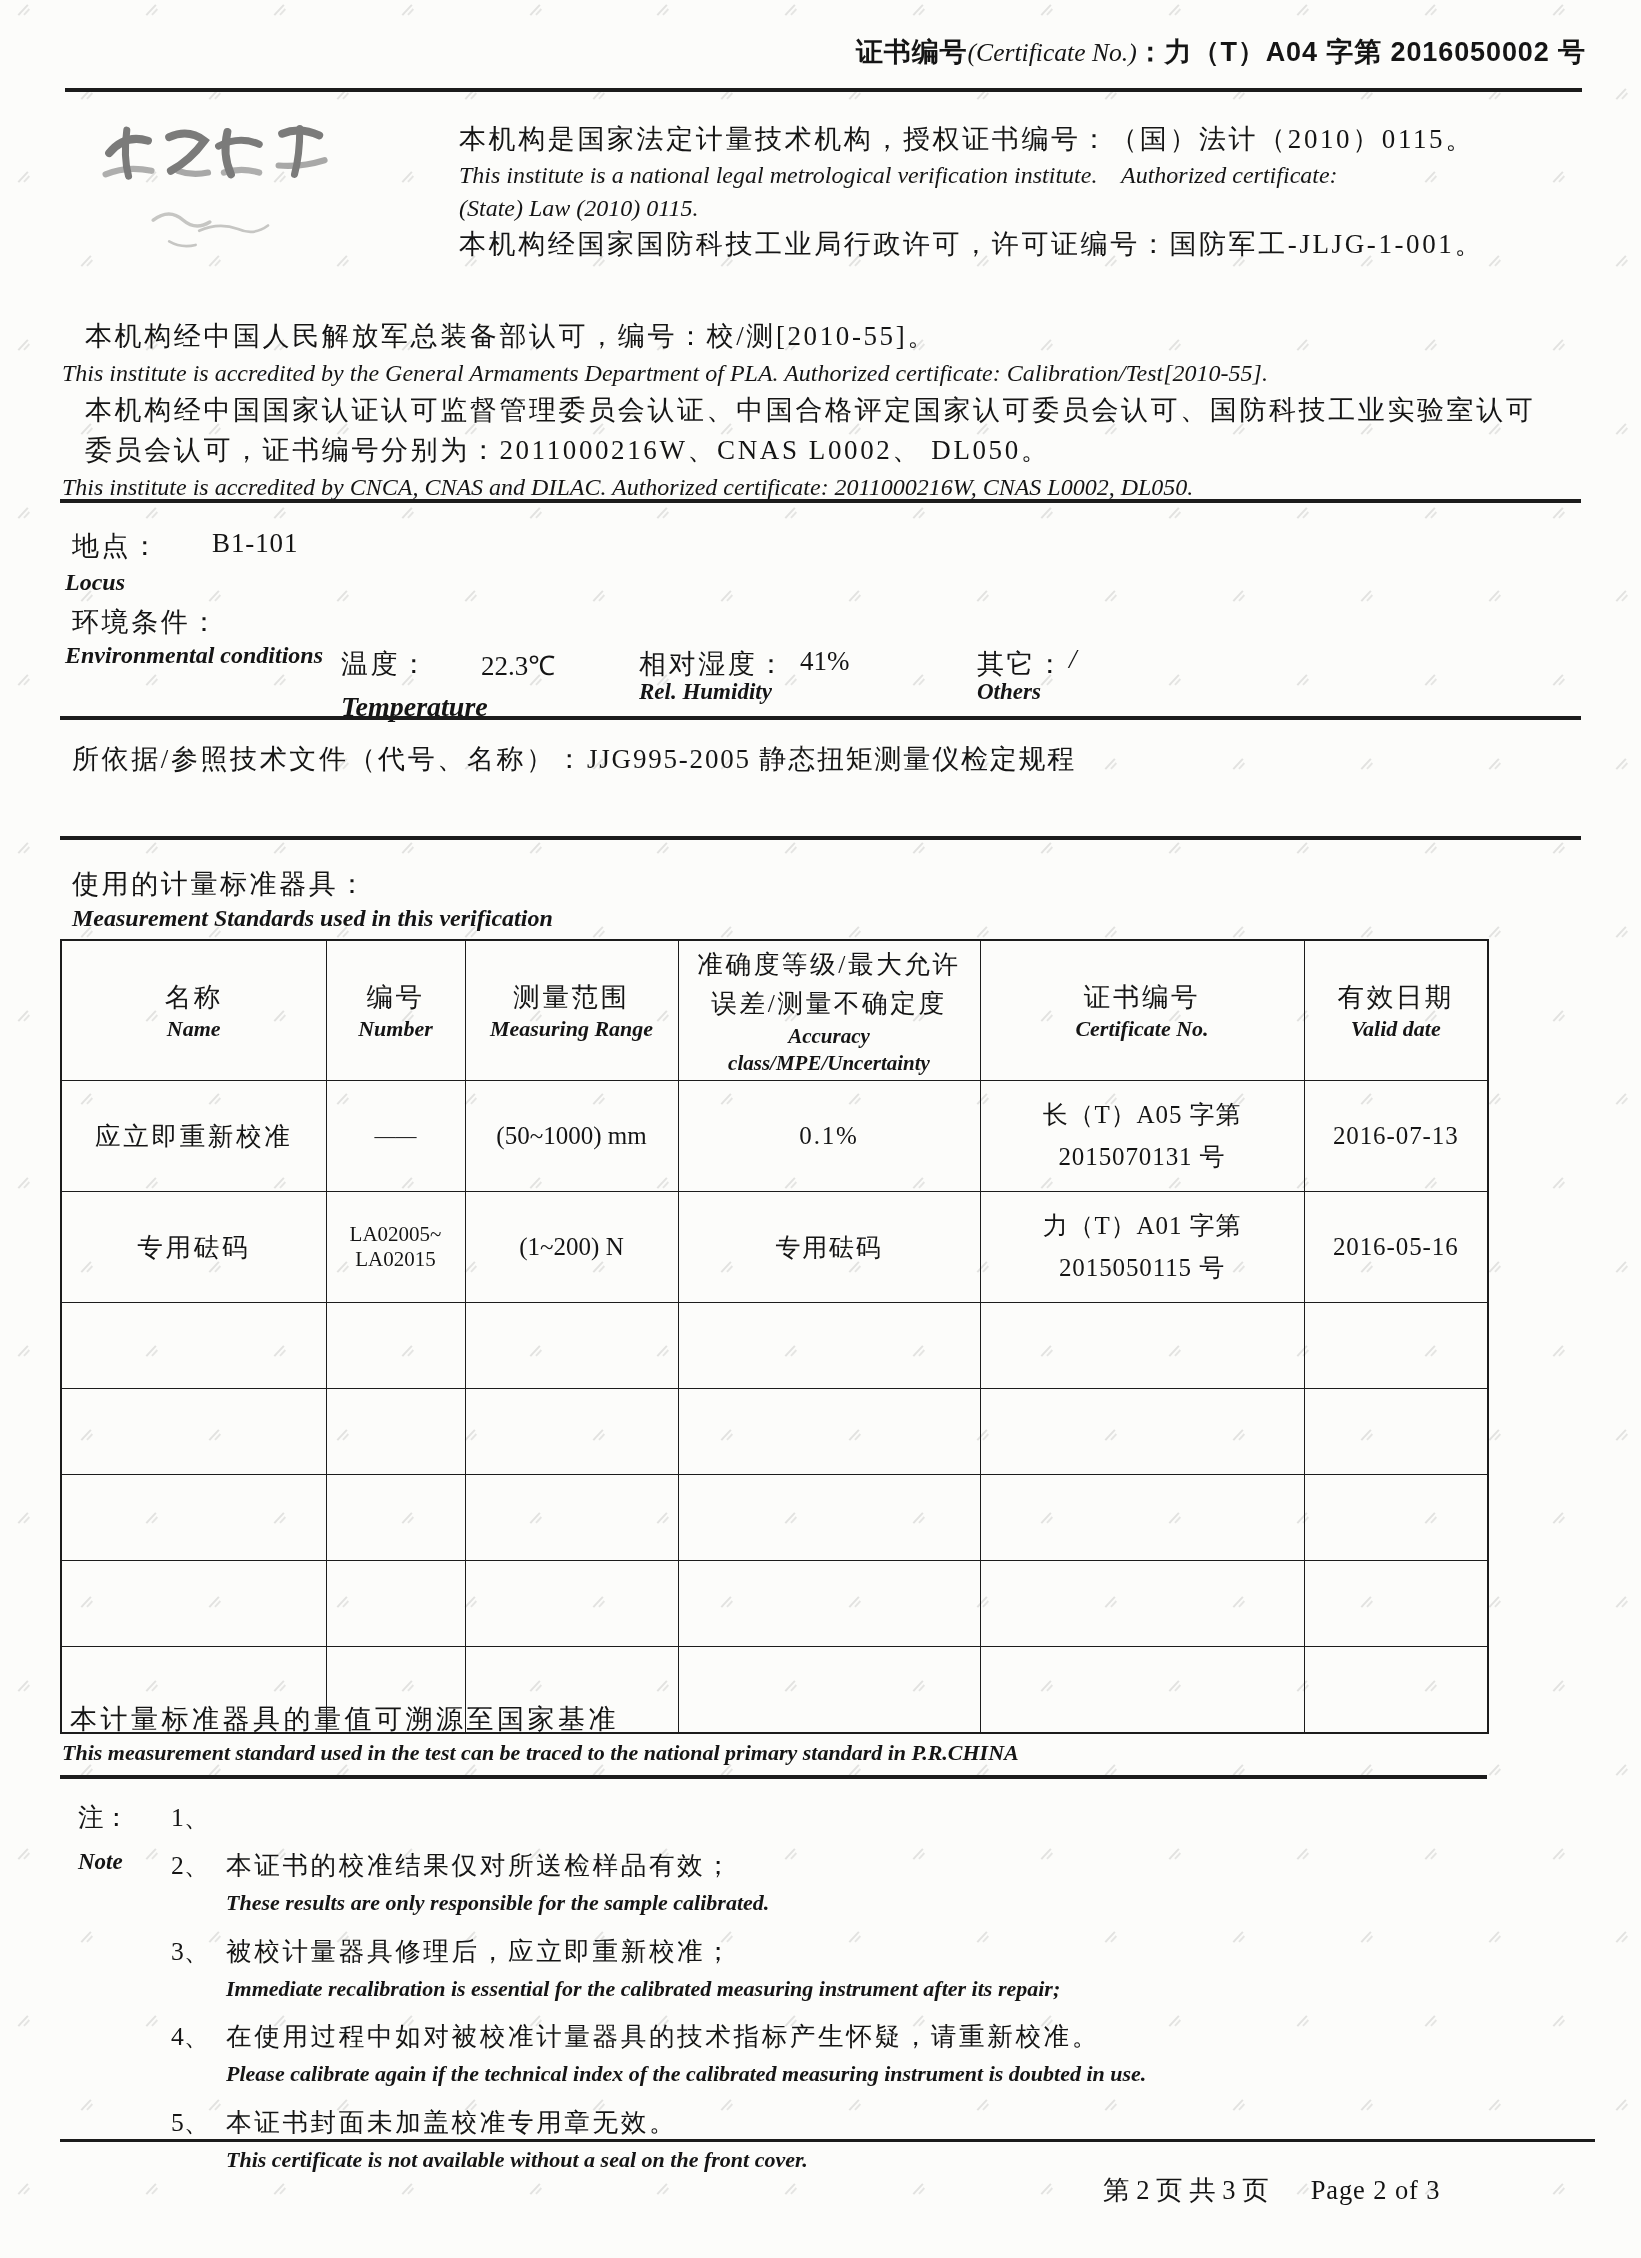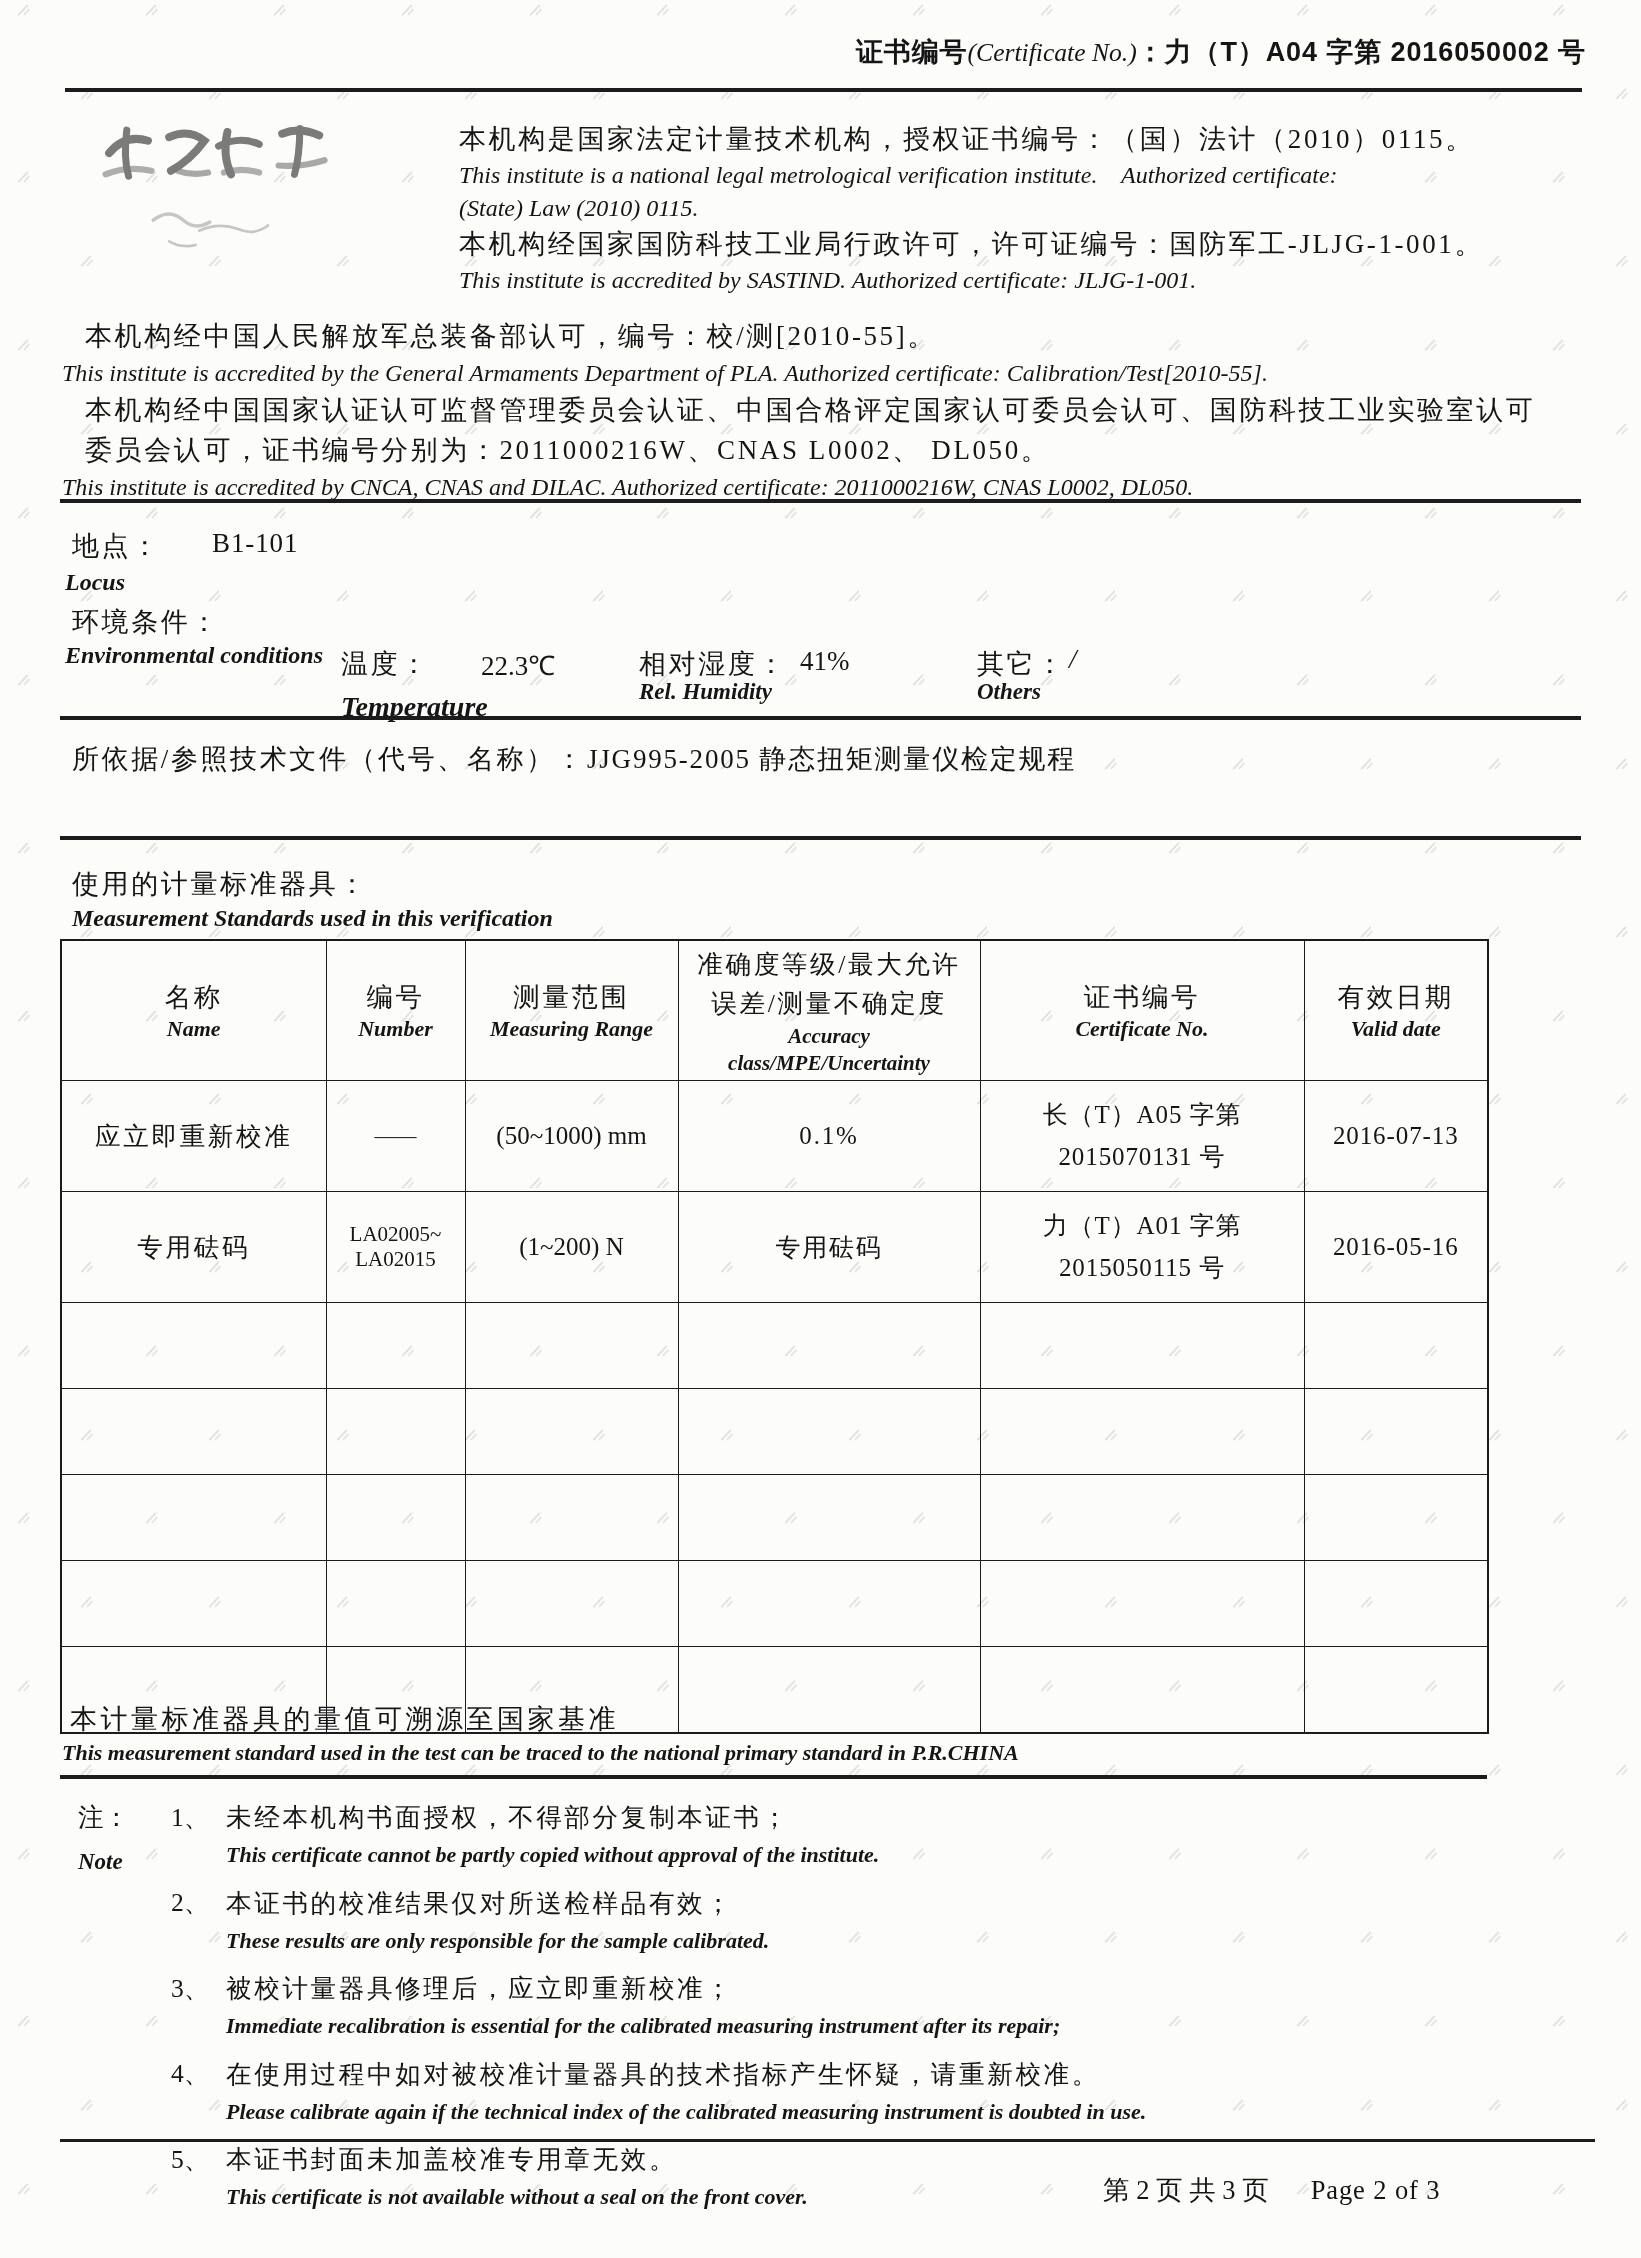--- a/index.html
+++ b/index.html
@@ -454,21 +454,20 @@
       <path d="M118 130 q22 -10 44 -2 q18 8 34 -4" stroke-width="3"></path>
       <path d="M84 142 q14 8 30 4" stroke-width="3"></path>
     </g>
   </svg>
 
   <div class="intro">
     <div class="zh">本机构是国家法定计量技术机构，授权证书编号：（国）法计（2010）0115。</div>
     <div class="en en-i pre">This institute is a national legal metrological verification institute.    Authorized certificate:</div>
     <div class="en en-i">(State) Law (2010) 0115.</div>
     <div class="zh">本机构经国家国防科技工业局行政许可，许可证编号：国防军工-JLJG-1-001。</div>
-    <div class="en en-i">This institute is accredited by SASTIND. Authorized certificate: JLJG-1-001.</div>
   </div>
 
   <div class="accr">
     <div class="zh">本机构经中国人民解放军总装备部认可，编号：校/测[2010-55]。</div>
     <div class="en en-i">This institute is accredited by the General Armaments Department of PLA. Authorized certificate: Calibration/Test[2010-55].</div>
     <div class="zh">本机构经中国国家认证认可监督管理委员会认证、中国合格评定国家认可委员会认可、国防科技工业实验室认可</div>
     <div class="zh">委员会认可，证书编号分别为：2011000216W、CNAS L0002、 DL050。</div>
     <div class="en en-i">This institute is accredited by CNCA, CNAS and DILAC. Authorized certificate: 2011000216W, CNAS L0002, DL050.</div>
   </div>
 
@@ -605,24 +604,20 @@
   <div class="rule" style="left:60px;top:1775px;width:1427px;height:3.5px;"></div>
 
   <div class="notes">
     <div class="notes-label">
       <div class="zh">注：</div>
       <div class="en en-bi">Note</div>
     </div>
     <div class="notes-items">
       <div class="note-item">
         <div class="note-no zh">1、</div>
-        <div class="note-body">
-          <div class="note-zh zh">未经本机构书面授权，不得部分复制本证书；</div>
-          <div class="note-en en-bi">This certificate cannot be partly copied without approval of the institute.</div>
-        </div>
       </div>
       <div class="note-item">
         <div class="note-no zh">2、</div>
         <div class="note-body">
           <div class="note-zh zh">本证书的校准结果仅对所送检样品有效；</div>
           <div class="note-en en-bi">These results are only responsible for the sample calibrated.</div>
         </div>
       </div>
       <div class="note-item">
         <div class="note-no zh">3、</div>

